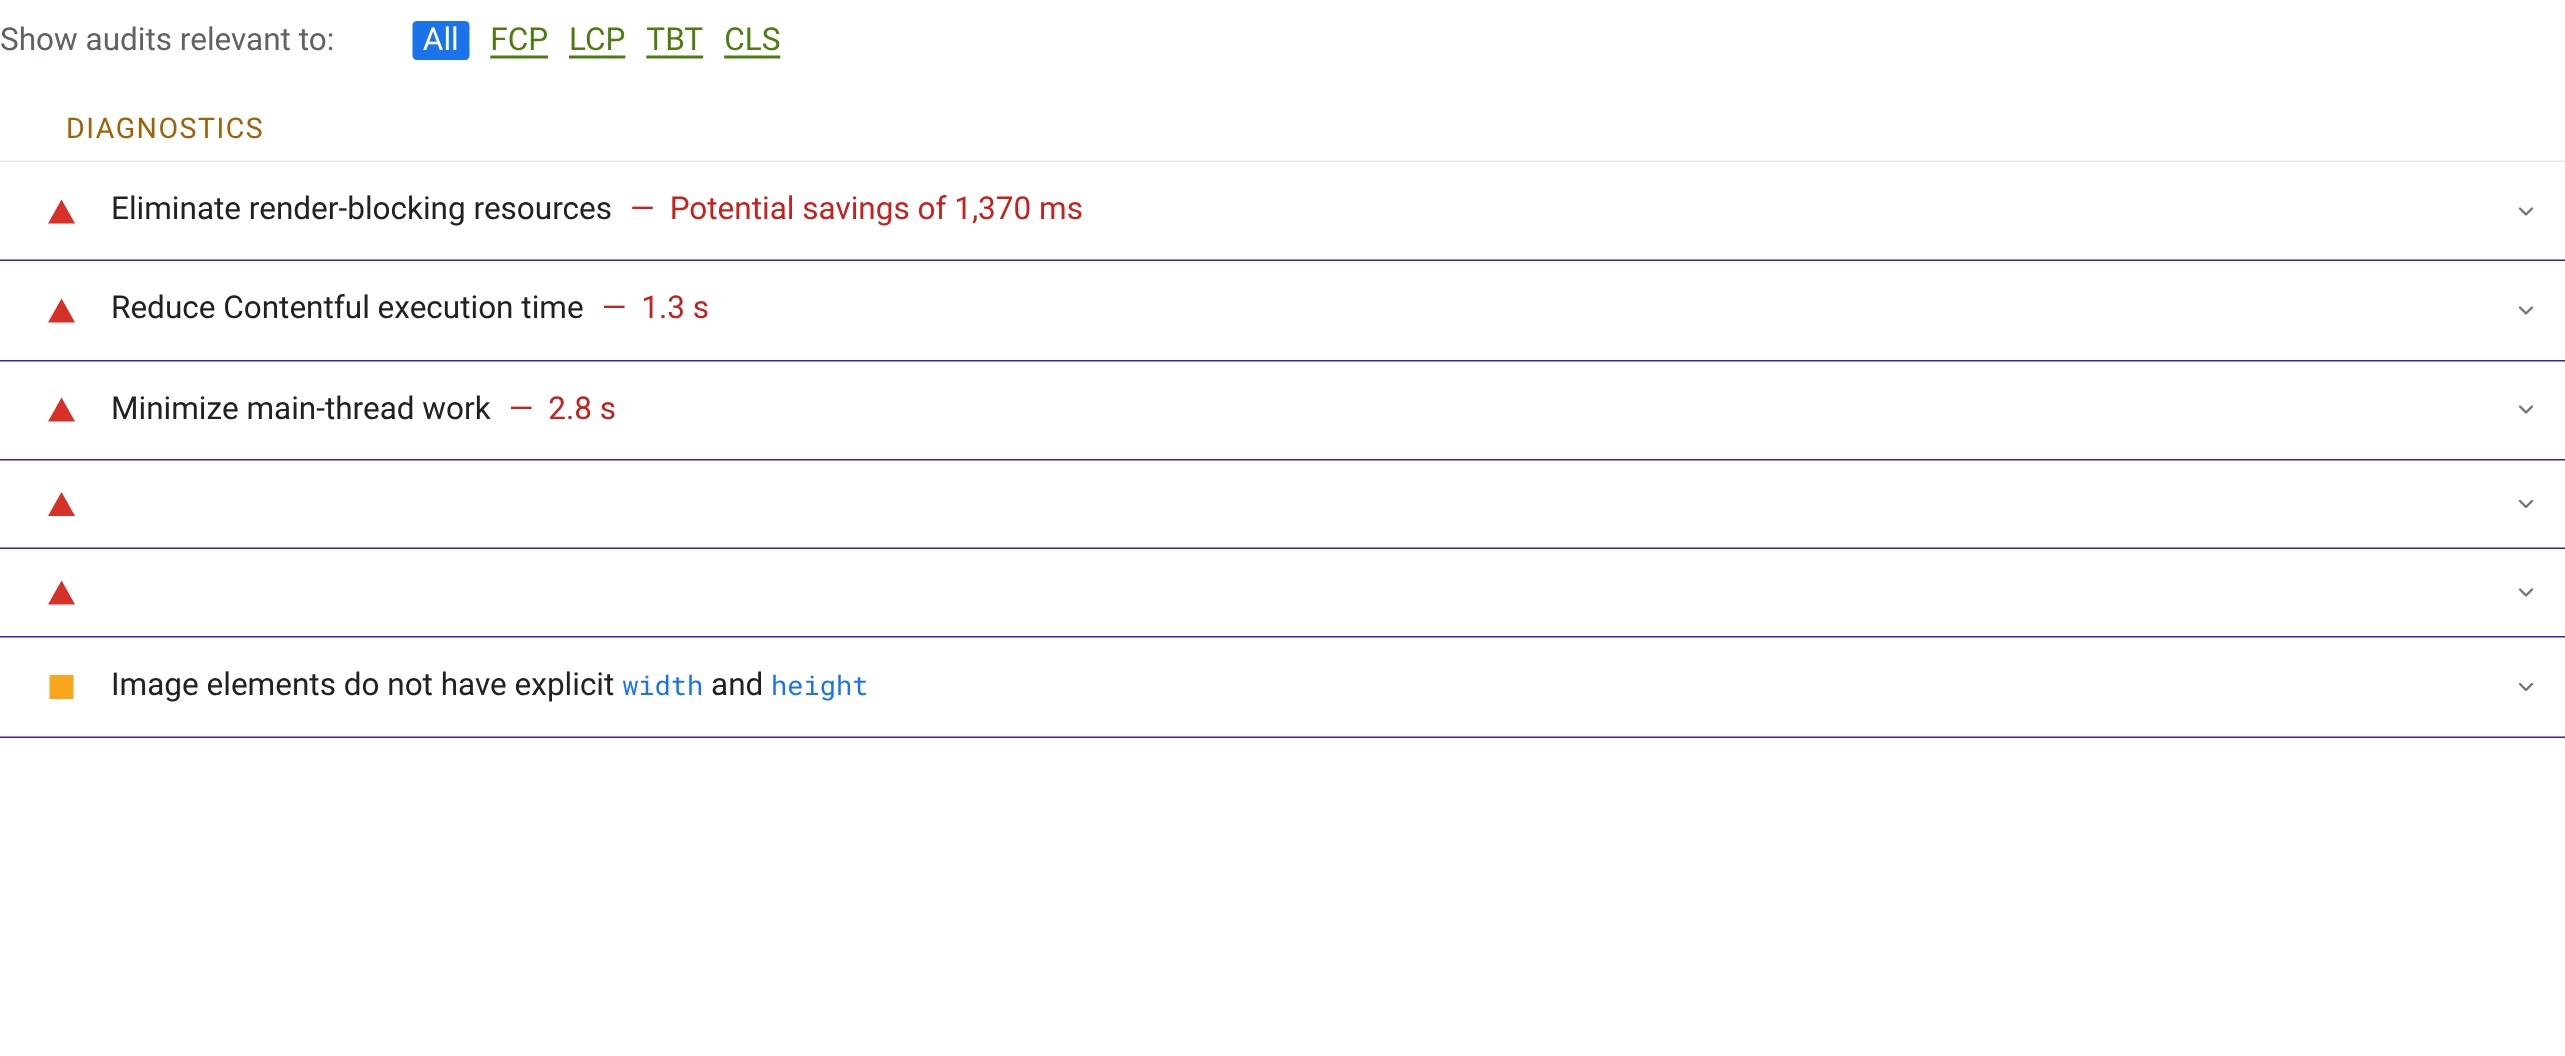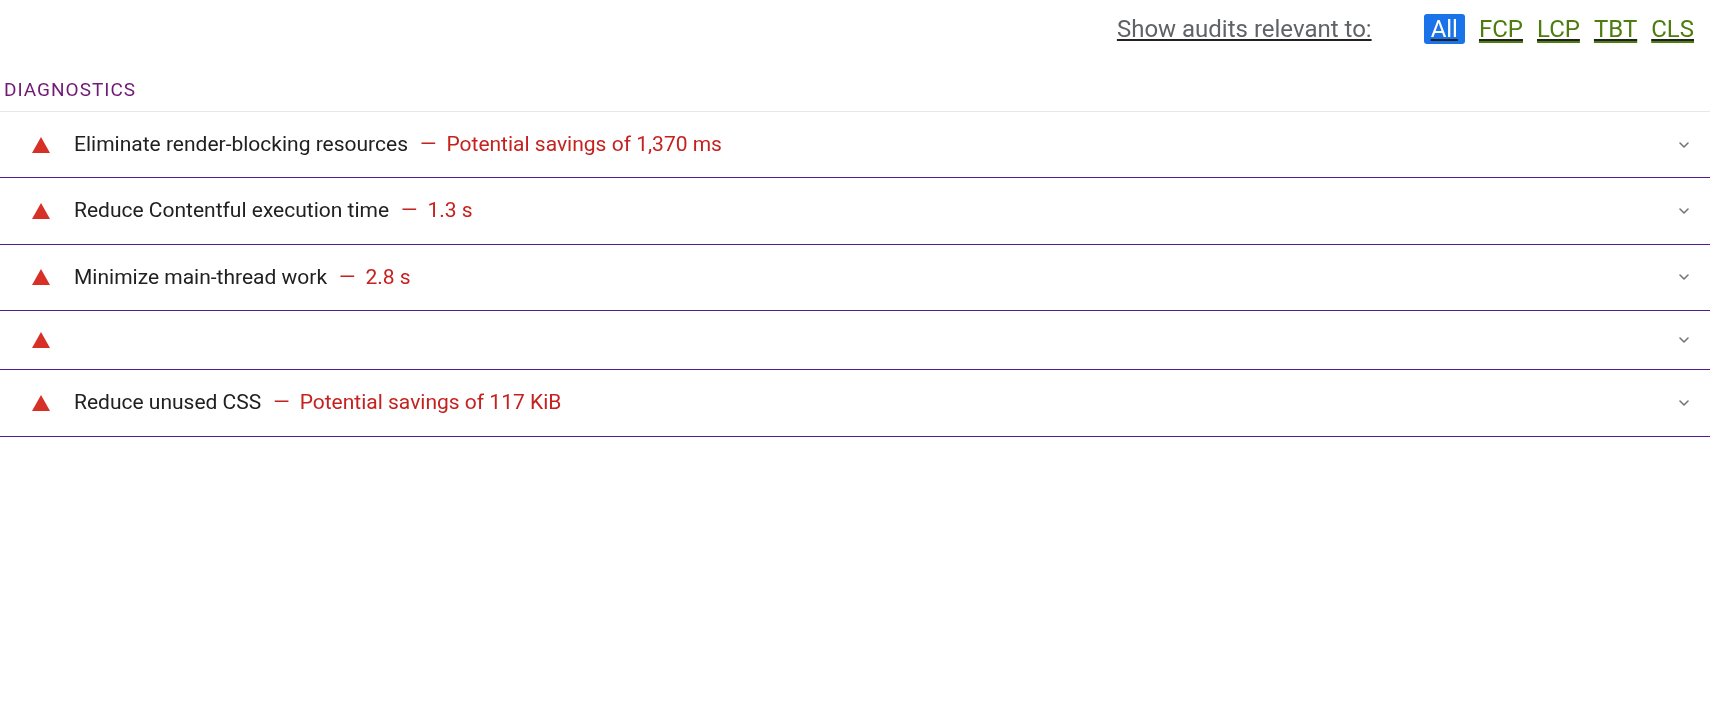--- a/index.html
+++ b/index.html
@@ -10,25 +10,23 @@
     body {
       font-family: Roboto, -apple-system, BlinkMacSystemFont, "Segoe UI", Helvetica, Arial, sans-serif;
       background: #ffffff;
       color: #212121;
       width: 1710px;
       padding: 8px 0 0 0;
     }
     .filter-bar {
       display: flex;
       align-items: center;
-      justify-content: flex-end;
       gap: 14px;
       padding: 6px 16px 12px 0;
-      font-size: 24px;
-      text-decoration: underline;
+      font-size: 21px;
     }
     .filter-label {
       color: #5f6368;
     }
     .filter-options {
       display: flex;
       align-items: center;
       gap: 14px;
     }
     .filter-pill {
@@ -41,23 +39,24 @@
       background: #1a73e8;
       color: #ffffff;
       text-decoration: none;
       padding: 1px 7px;
       border-radius: 3px;
       margin-left: 38px;
     }
     .section-header {
       font-size: 19px;
       letter-spacing: 1px;
-      color: #701a75;
+      color: #a16207;
       padding: 22px 4px 10px 4px;
       font-weight: 400;
+      margin-left: 40px;
     }
     .audit-list {
       border-top: 1px solid #e8e8e8;
     }
     .audit-row {
       display: flex;
       align-items: center;
       padding: 18px 16px 18px 30px;
       border-bottom: 1px solid #4c1d95;
       font-size: 21px;
@@ -182,21 +181,32 @@
       <div class="chevron">
         <svg viewBox="0 0 24 24" fill="none" stroke="currentColor" stroke-width="2.4" stroke-linecap="round" stroke-linejoin="round">
           <polyline points="6 9 12 15 18 9"></polyline>
         </svg>
       </div>
     </div>
     <div class="audit-row">
       <div class="status-icon">
         <div class="triangle-fail"></div>
       </div>
-      <div><span class="audit-title">Reduce unused CSS</span><span class="audit-sep">—</span><span class="audit-detail">Potential savings of 117 KiB</span></div>
+      <div class="spacer"></div>
+      <div class="chevron">
+        <svg viewBox="0 0 24 24" fill="none" stroke="currentColor" stroke-width="2.4" stroke-linecap="round" stroke-linejoin="round">
+          <polyline points="6 9 12 15 18 9"></polyline>
+        </svg>
+      </div>
+    </div>
+    <div class="audit-row">
+      <div class="status-icon">
+        <div class="square-warn"></div>
+      </div>
+      <div><span class="plain">Image elements do not have explicit </span><span class="code-token">width</span><span class="plain"> and </span><span class="code-token">height</span></div>
       <div class="spacer"></div>
       <div class="chevron">
         <svg viewBox="0 0 24 24" fill="none" stroke="currentColor" stroke-width="2.4" stroke-linecap="round" stroke-linejoin="round">
           <polyline points="6 9 12 15 18 9"></polyline>
         </svg>
       </div>
     </div>
   </div>
 
 </body></html>

